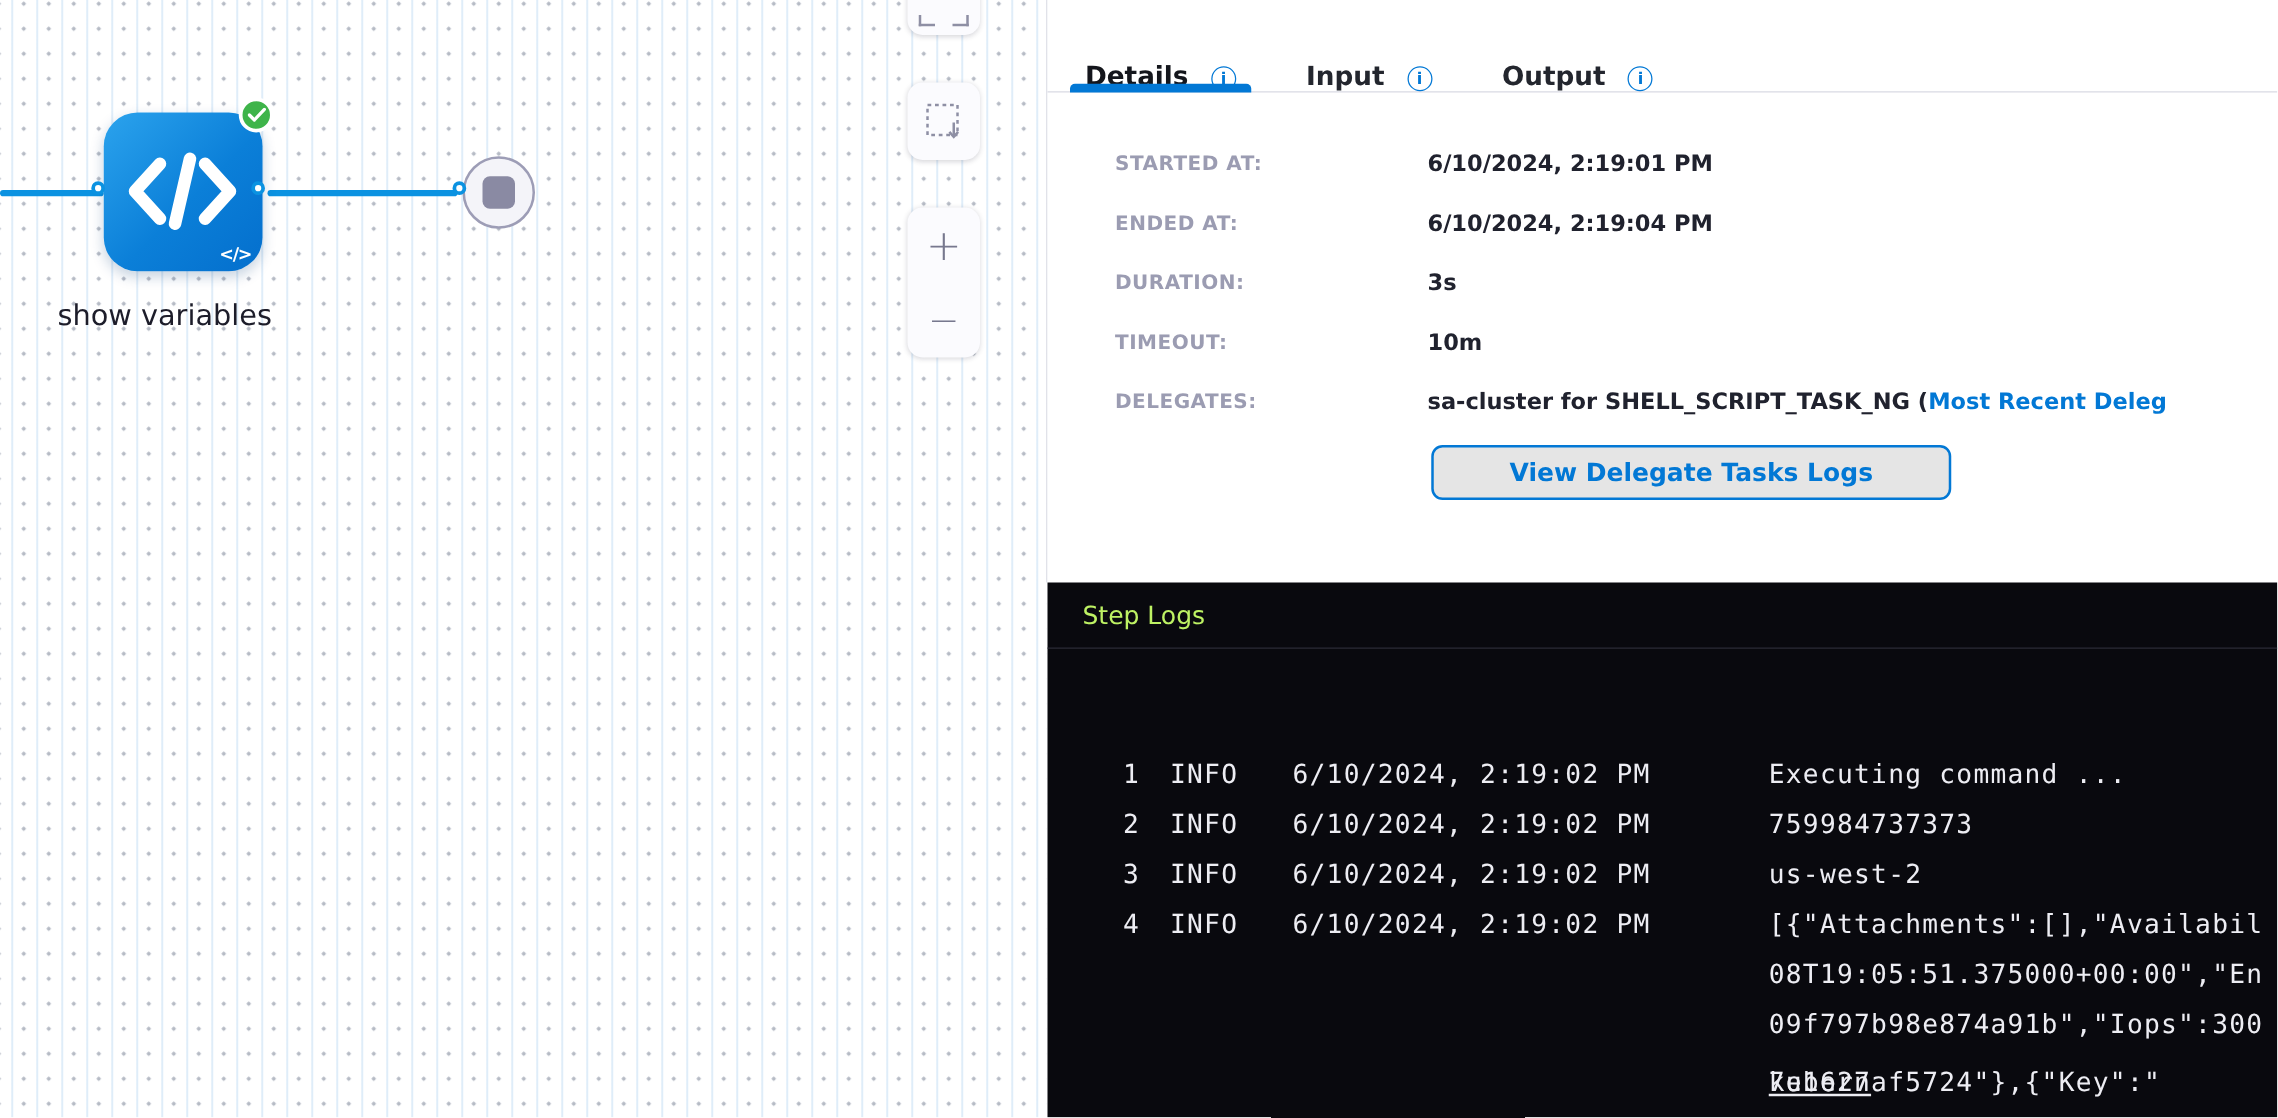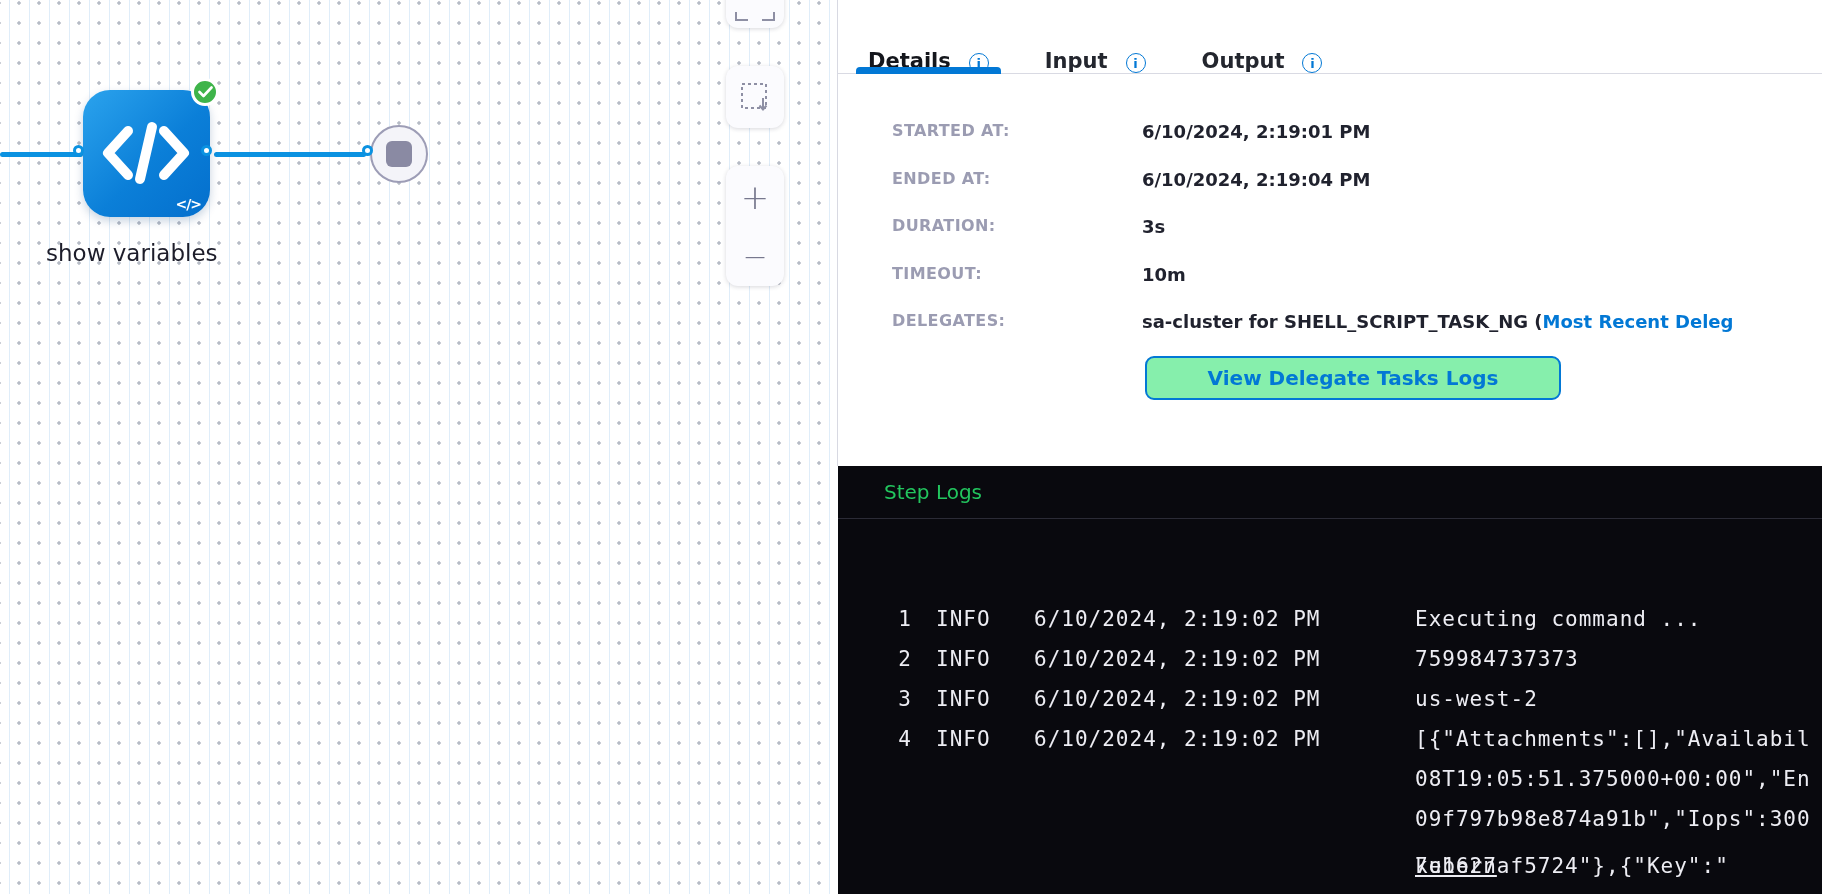--- a/index.html
+++ b/index.html
@@ -97,32 +97,32 @@
   .detail-row { position:absolute; left:0; right:0; height:28px; white-space:nowrap; overflow:hidden; }
   .detail-label {
     position:absolute; left:54px; font-size:16px; font-weight:bold;
     color:#9b9cb2; letter-spacing:.4px;
   }
   .detail-value { position:absolute; left:304px; font-size:18px; font-weight:bold; color:#20222e; }
   .detail-link { color:#0278d5; font-weight:600; cursor:pointer; }
 
   .delegate-btn {
     position:absolute; left:307px; top:356px; width:416px; height:44px;
-    background:#86efac; border:2px solid #0278d5; border-radius:9px;
+    background:#e5e5e5; border:2px solid #0278d5; border-radius:9px;
     color:#0278d5; font-size:20px; font-weight:bold;
     font-family:"DejaVu Sans","Liberation Sans",sans-serif; cursor:pointer;
   }
 
   
   .logs-panel { position:absolute; left:0; top:466px; right:0; bottom:0; background:#09090e; }
   .logs-header {
     position:absolute; left:0; top:0; right:0; height:53px;
     border-bottom:1px solid #2b2b36; display:flex; align-items:center; padding-left:28px;
   }
-  .logs-title { color:#22c55e; font-size:20px;margin-left:18px; }
+  .logs-title { color:#bef264; font-size:20px; }
   .logs-body { position:absolute; left:0; top:54px; right:0; bottom:0; overflow:hidden; }
   .log-row { position:absolute; left:0; right:0; height:40px; font-family:"DejaVu Sans Mono","Liberation Mono",monospace; font-size:21px; letter-spacing:1px; color:#ededf3; }
   .log-row span { position:absolute; top:7px; white-space:pre; }
   .log-num   { left:52px; width:22px; text-align:right; }
   .log-level { left:98px;text-align:right; }
   .log-time  { left:196px; }
   .log-msg   { left:577px; }
   .log-a { text-decoration:underline; cursor:pointer; }
 </style>
 </head>

